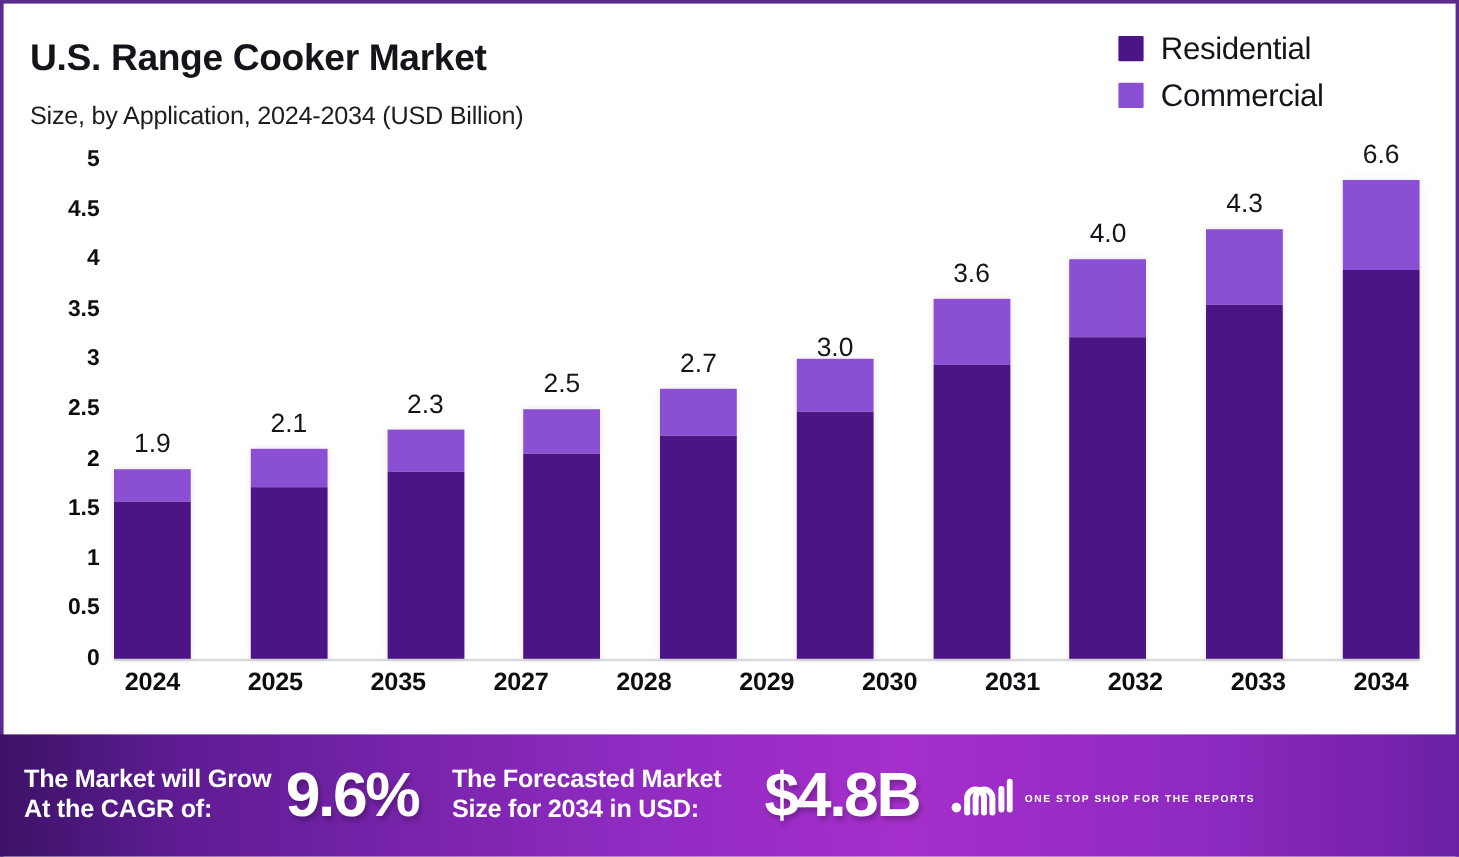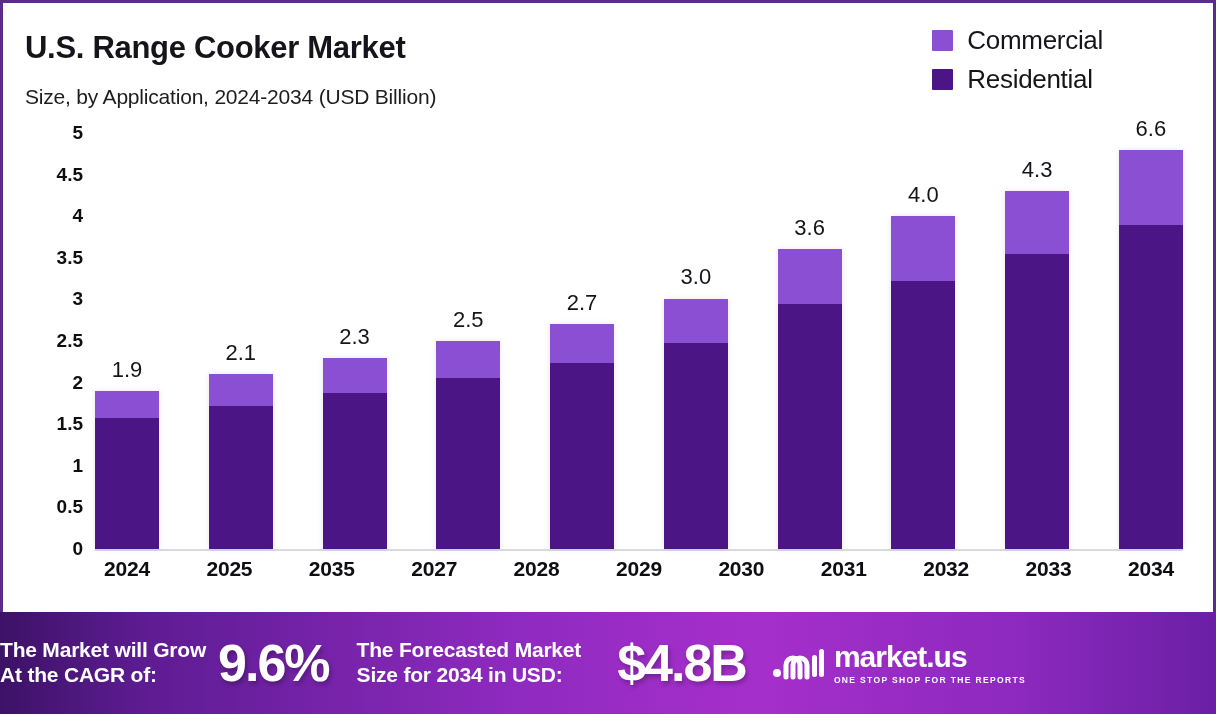--- a/index.html
+++ b/index.html
@@ -93,21 +93,21 @@
     display: flex; align-items: center; overflow: hidden;
   }
   .banner-caption {
     color: #ffffff; font-size: 21px; font-weight: 700; line-height: 1.18;
     letter-spacing: -0.2px; white-space: pre-line;
   }
   .banner-figure {
     color: #ffffff; font-weight: 700; letter-spacing: -2px;
     text-shadow: 2px 3px 4px rgba(0,0,0,0.25);
   }
-  #cagr-caption { }
+  #cagr-caption { margin-left: 20px; }
   #cagr-value { font-size: 52px; margin-left: 12px; }
   #size-caption { margin-left: 28px; }
   #size-value { font-size: 52px; margin-left: 36px; }
 
   #logo { display: flex; align-items: center; gap: 10px; margin-left: 26px; }
   #logo-mark { width: 52px; height: 40px; flex: 0 0 auto; }
   #logo-text { display: flex; flex-direction: column; }
   #logo-word {
     color: #ffffff; font-size: 30px; font-weight: 700; letter-spacing: -1px;
     line-height: 1;
@@ -122,26 +122,26 @@
 
 <div id="frame">
 
   <div id="header">
     <div id="title">U.S. Range Cooker Market</div>
     <div id="subtitle">Size, by Application, 2024-2034 (USD Billion)</div>
   </div>
 
   <div id="legend">
       <div class="legend-row">
+        <span class="legend-swatch" style="background: rgb(76, 21, 133);"></span>
+        <span class="legend-label">Residential</span>
+      </div>
+      <div class="legend-row">
         <span class="legend-swatch" style="background: rgb(139, 79, 212);"></span>
         <span class="legend-label">Commercial</span>
-      </div>
-      <div class="legend-row">
-        <span class="legend-swatch" style="background: rgb(76, 21, 133);"></span>
-        <span class="legend-label">Residential</span>
       </div>
     </div>
 
   <div id="plot">
     <div id="yaxis">
         <div class="ytick" style="top: 416px;">0</div>
         <div class="ytick" style="top: 374.4px;">0.5</div>
         <div class="ytick" style="top: 332.8px;">1</div>
         <div class="ytick" style="top: 291.2px;">1.5</div>
         <div class="ytick" style="top: 249.6px;">2</div>
@@ -183,21 +183,21 @@
           </div>
         </div>
         <div class="bar-col">
           <div class="bar-value" style="bottom: 232.64px;">2.7</div>
           <div class="bar-stack" style="height: 224.64px;">
             <div class="seg-commercial" style="height: 38.272px; background: rgb(139, 79, 212);"></div>
             <div class="seg-residential" style="height: 186.368px; background: rgb(76, 21, 133);"></div>
           </div>
         </div>
         <div class="bar-col">
-          <div class="bar-value" style="bottom: 259px;">3.0</div>
+          <div class="bar-value" style="bottom: 246px;">3.0</div>
           <div class="bar-stack" style="height: 249.6px;">
             <div class="seg-commercial" style="height: 43.264px; background: rgb(139, 79, 212);"></div>
             <div class="seg-residential" style="height: 206.336px; background: rgb(76, 21, 133);"></div>
           </div>
         </div>
         <div class="bar-col">
           <div class="bar-value" style="bottom: 307.52px;">3.6</div>
           <div class="bar-stack" style="height: 299.52px;">
             <div class="seg-commercial" style="height: 54.08px; background: rgb(139, 79, 212);"></div>
             <div class="seg-residential" style="height: 245.44px; background: rgb(76, 21, 133);"></div>
@@ -249,19 +249,18 @@
     <div class="banner-figure" id="size-value">$4.8B</div>
     <div id="logo">
       <svg id="logo-mark" viewBox="0 0 52 40">
         <circle cx="5" cy="30" r="4" fill="#fff"></circle>
         <path d="M14 34 V22 a7 7 0 0 1 14 0 V34" fill="none" stroke="#fff" stroke-width="5" stroke-linecap="round"></path>
         <path d="M21 34 V22 a7 7 0 0 1 14 0 V34" fill="none" stroke="#fff" stroke-width="5" stroke-linecap="round"></path>
         <rect x="40" y="12" width="5" height="22" rx="2.5" fill="#fff"></rect>
         <rect x="47" y="6" width="5" height="28" rx="2.5" fill="#fff"></rect>
       </svg>
       <div id="logo-text">
-        <div id="logo-word">market.us</div>
         <div id="logo-tag">ONE STOP SHOP FOR THE REPORTS</div>
       </div>
     </div>
   </div>
 
 </div>
 
 </body></html>

